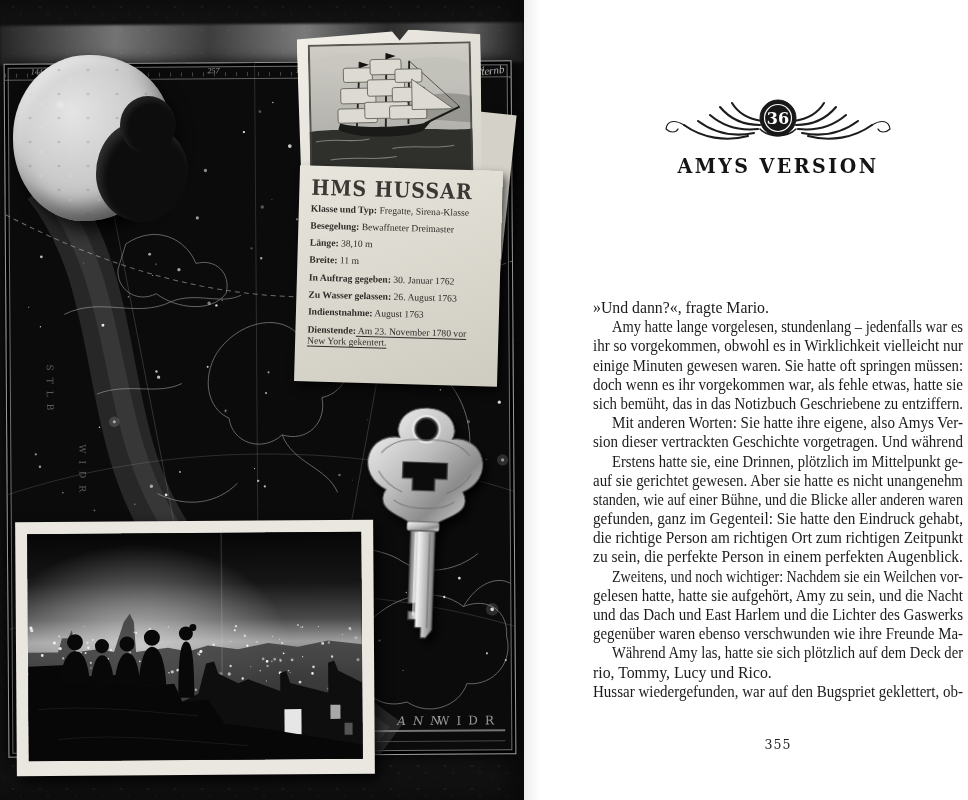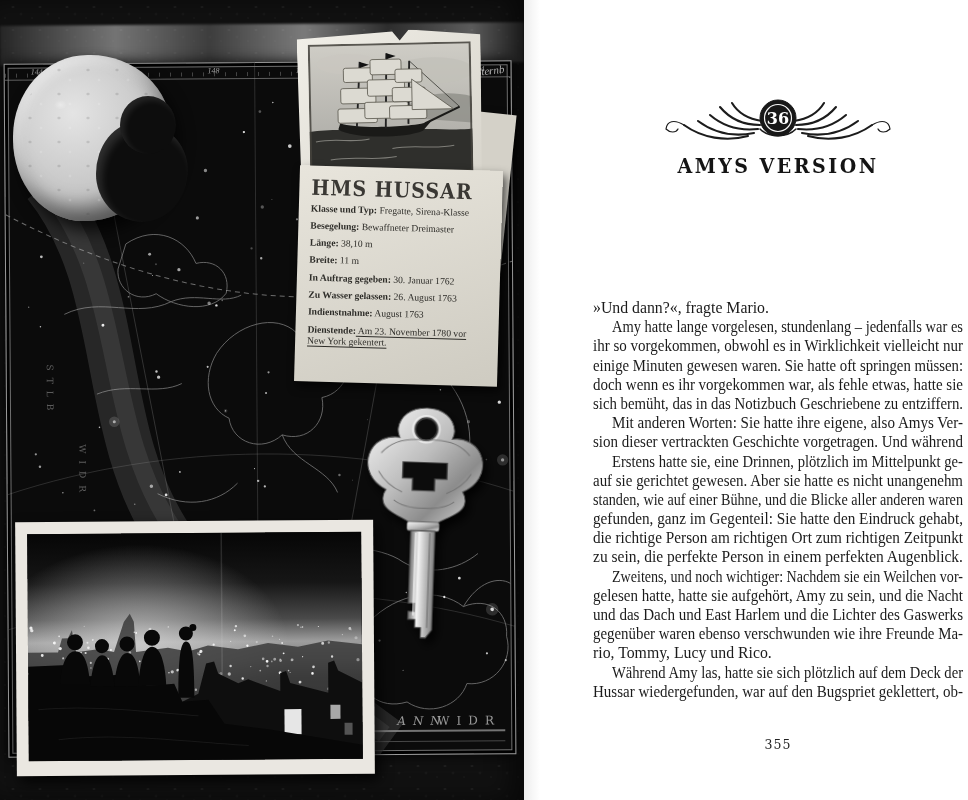--- a/index.html
+++ b/index.html
@@ -107,21 +107,21 @@
 
 <div class="spread">
 
   <div class="left-page">
     <div class="sheen"></div>
 
     <div class="chart">
       <div class="chart-ruler" id="chart-ruler">
           <span>144</span>
           <span>146</span>
-          <span>148</span>
+          <span>257</span>
           <span>150</span>
           <span>152</span>
           <span>154</span>
         </div>
 
       <svg class="constellations" viewBox="0 0 506 692" preserveAspectRatio="none">
         <path d="M40,120 C120,220 90,360 160,470 C210,560 300,620 380,680" stroke="#3f3f3f" stroke-width="46" fill="none" opacity=".55"></path>
         <path d="M46,130 C120,225 95,360 165,465 C215,555 300,615 375,672" stroke="#565656" stroke-width="18" fill="none" opacity=".35"></path>
         <path d="M0,150 C170,240 330,260 506,200" stroke="#bdbdbd" stroke-width="1" fill="none" stroke-dasharray="5 4" opacity=".55"></path>
         <path d="M80,0 L210,692" stroke="#9a9a9a" stroke-width=".8" opacity=".35"></path>
@@ -619,20 +619,20 @@
         <div class="line ind"><span style="transform: scaleX(0.926007);">Erstens hatte sie, eine Drinnen, plötzlich im Mittelpunkt ge-</span></div>
         <div class="line"><span style="transform: scaleX(0.945611);">auf sie gerichtet gewesen. Aber sie hatte es nicht unangenehm</span></div>
         <div class="line"><span style="transform: scaleX(0.897378);">standen, wie auf einer Bühne, und die Blicke aller anderen waren</span></div>
         <div class="line"><span style="transform: scaleX(0.962876);">gefunden, ganz im Gegenteil: Sie hatte den Eindruck gehabt,</span></div>
         <div class="line"><span style="transform: scaleX(0.965034);">die richtige Person am richtigen Ort zum richtigen Zeitpunkt</span></div>
         <div class="line last"><span style="transform: scaleX(0.980782);">zu sein, die perfekte Person in einem perfekten Augenblick.</span></div>
         <div class="line ind"><span style="transform: scaleX(0.890298);">Zweitens, und noch wichtiger: Nachdem sie ein Weilchen vor-</span></div>
         <div class="line"><span style="transform: scaleX(0.948756);">gelesen hatte, hatte sie aufgehört, Amy zu sein, und die Nacht</span></div>
         <div class="line"><span style="transform: scaleX(0.954108);">und das Dach und East Harlem und die Lichter des Gaswerks</span></div>
         <div class="line"><span style="transform: scaleX(0.942488);">gegenüber waren ebenso verschwunden wie ihre Freunde Ma-</span></div>
+        <div class="line ind"><span style="transform: scaleX(0.925054);">Während Amy las, hatte sie sich plötzlich auf dem Deck der</span></div>
         <div class="line last"><span>rio, Tommy, Lucy und Rico.</span></div>
-        <div class="line ind"><span style="transform: scaleX(0.925054);">Während Amy las, hatte sie sich plötzlich auf dem Deck der</span></div>
         <div class="line"><span style="transform: scaleX(0.949479);">Hussar wiedergefunden, war auf den Bugspriet geklettert, ob-</span></div>
       </div>
 
     <div class="page-num">355</div>
   </div>
 </div>
 
 </body></html>

